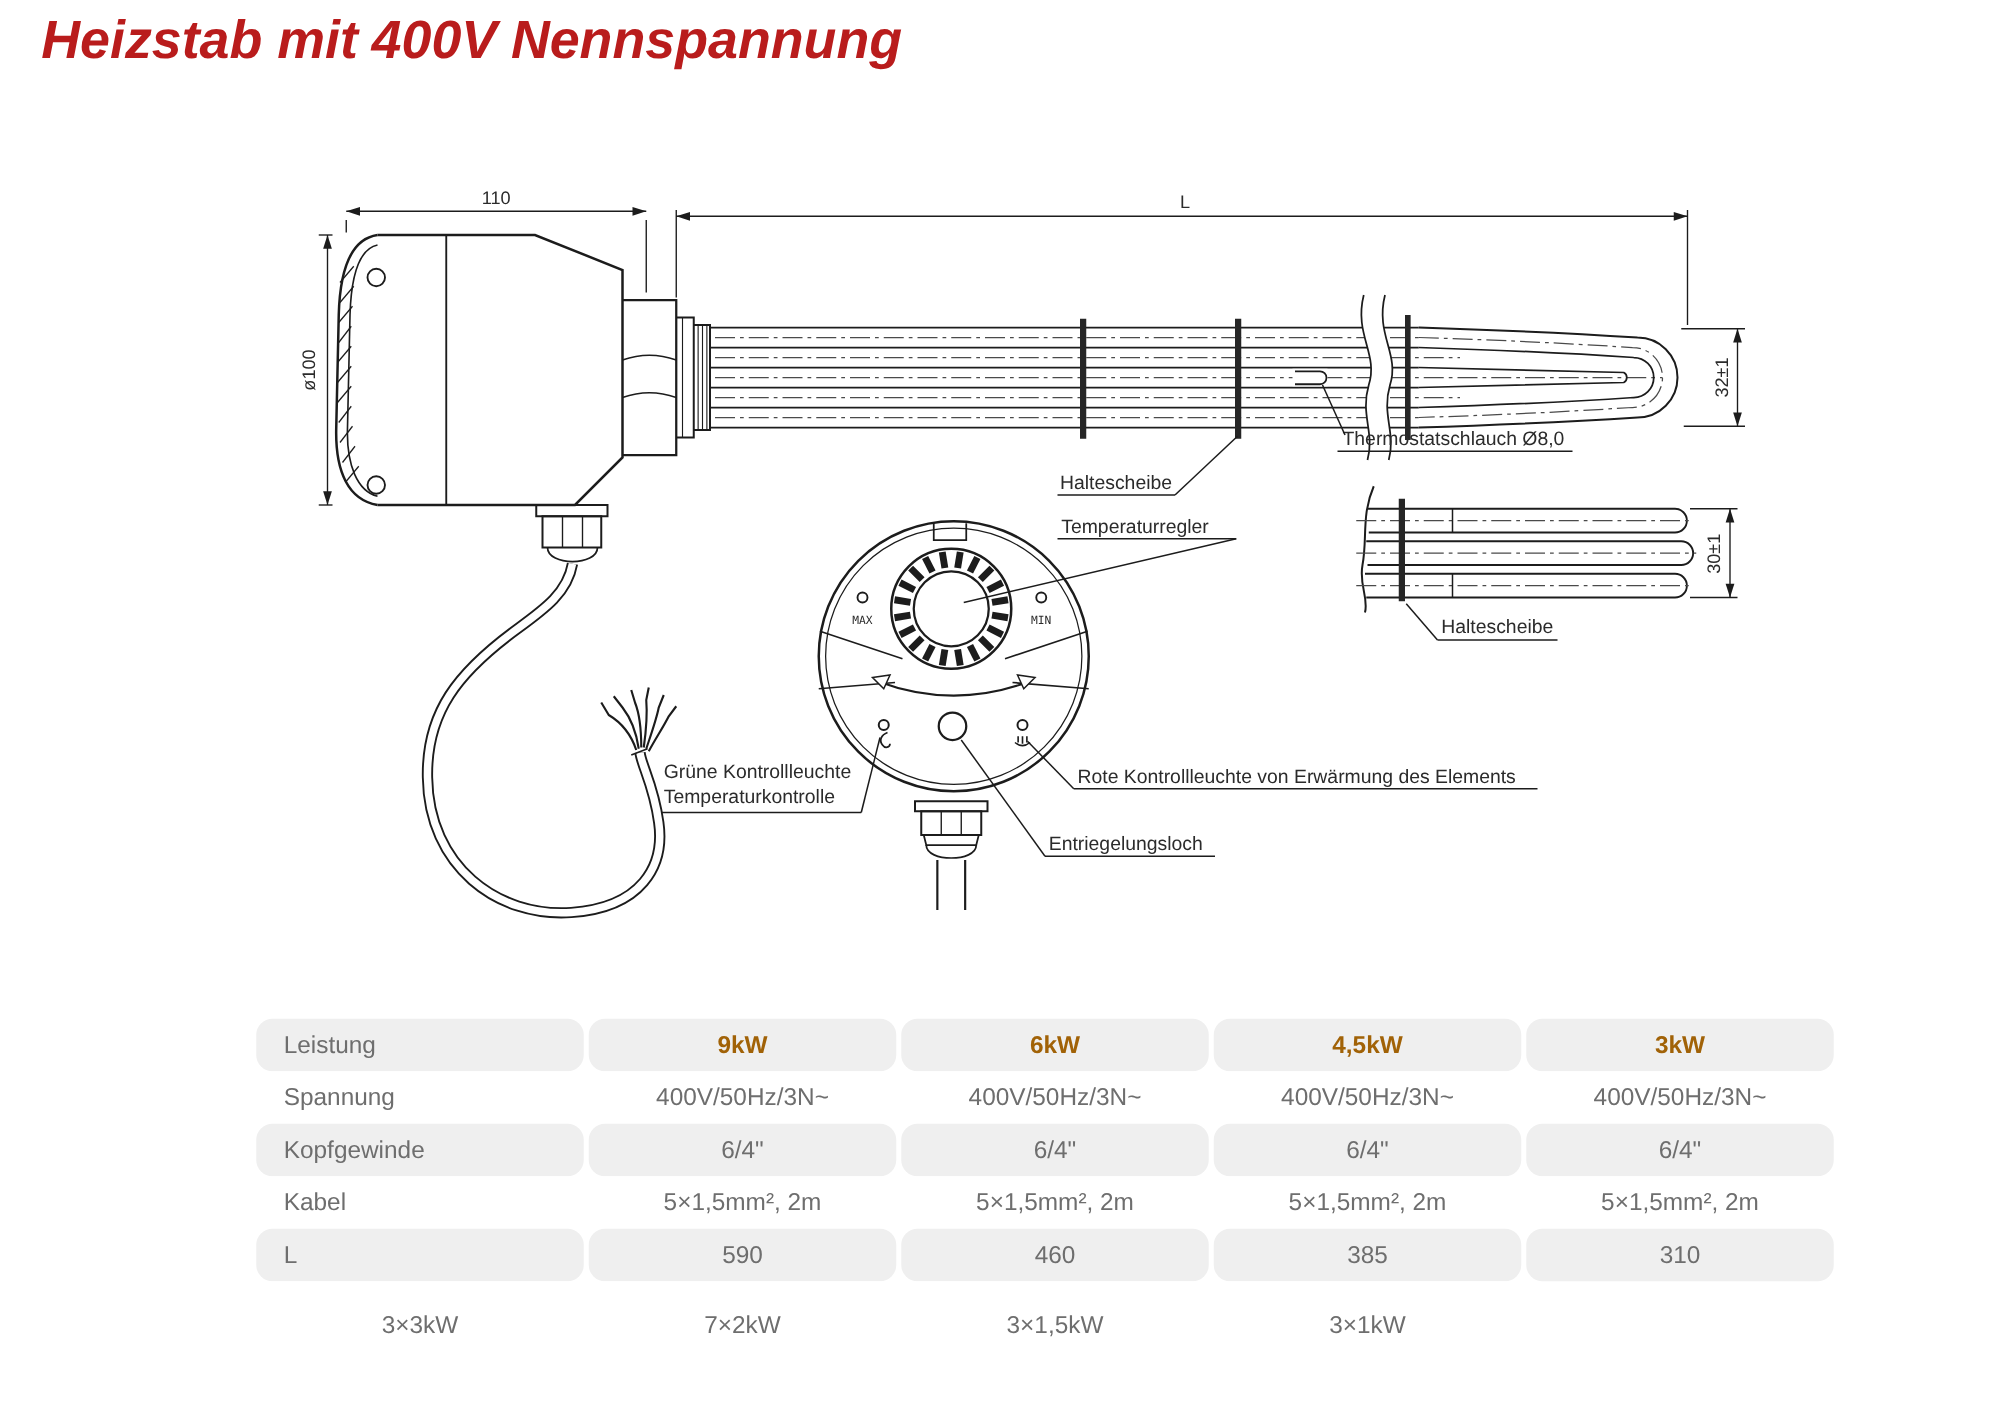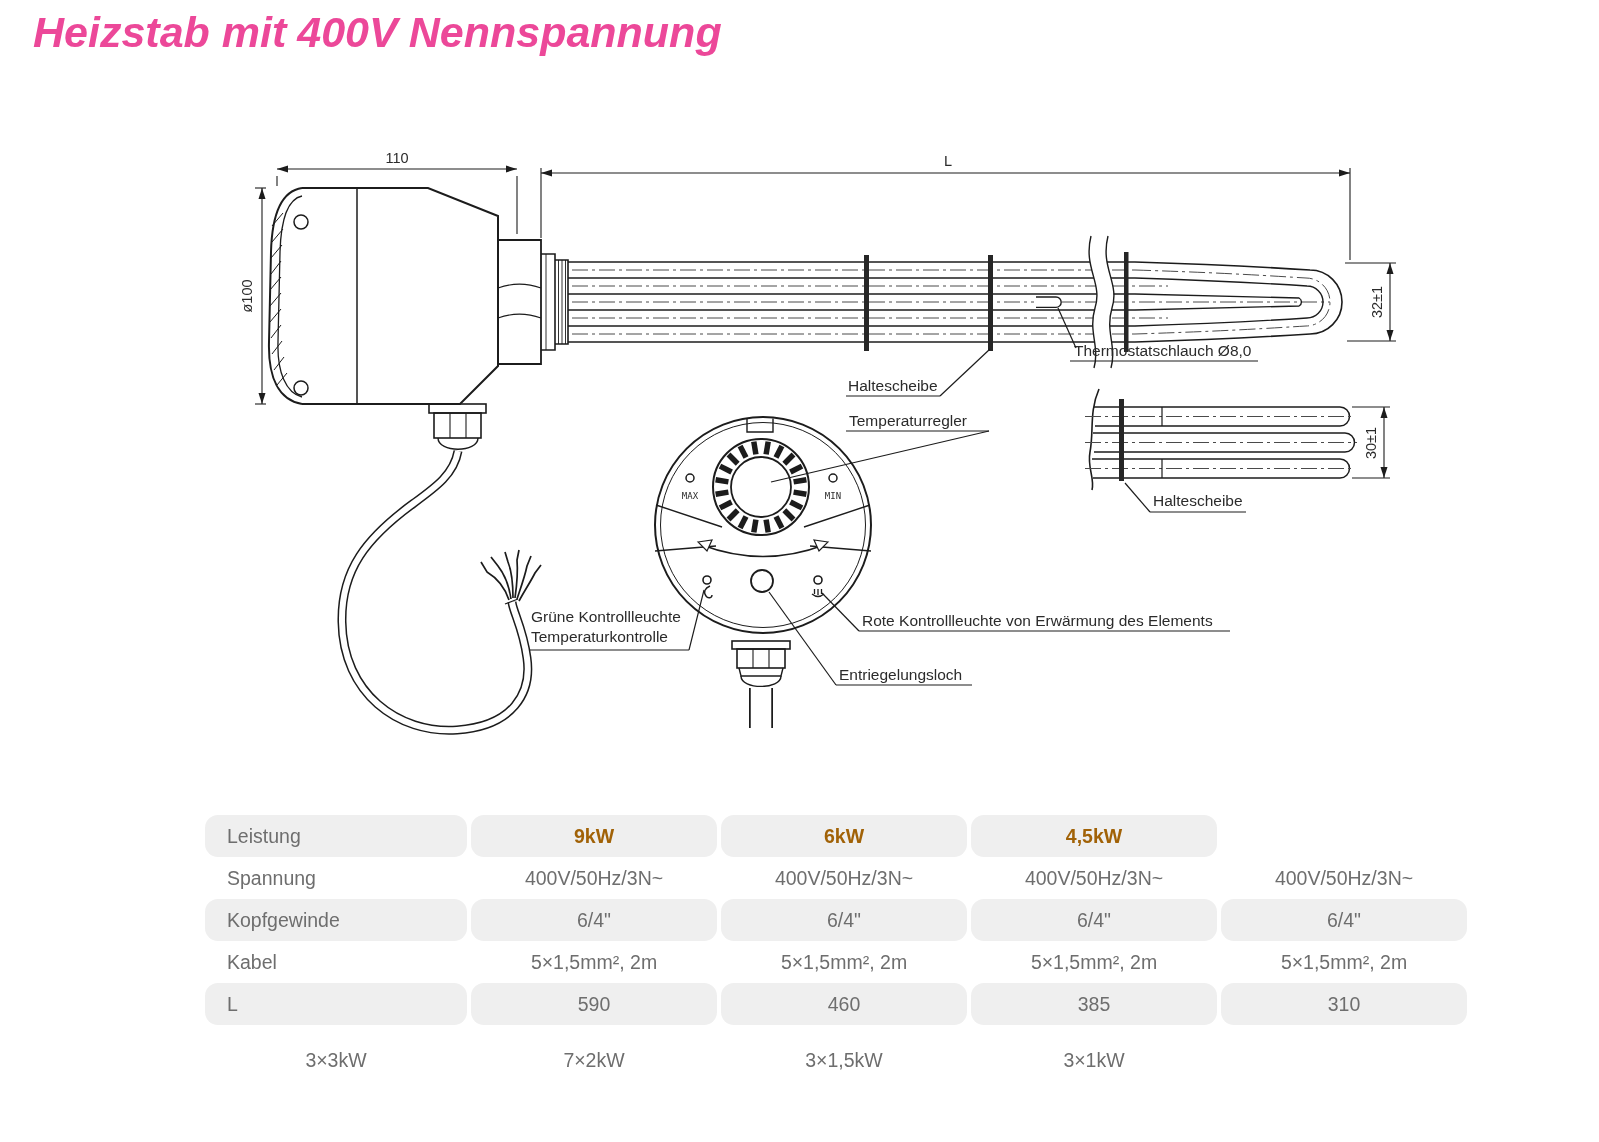--- a/index.html
+++ b/index.html
@@ -1,21 +1,21 @@
 <!DOCTYPE html>
 <html><head>
 <meta charset="utf-8">
 <style>
   html,body{margin:0;padding:0;background:#ffffff;}
   body{width:1599px;height:1142px;position:relative;font-family:"Liberation Sans",sans-serif;overflow:hidden;}
   .page{position:absolute;inset:0;}
 
   
   h1.title{position:absolute;left:33px;top:8px;margin:0;font-style:italic;
-    font-size:43px;font-weight:600;color:#ec4899;letter-spacing:0px;white-space:nowrap;}
+    font-size:43px;font-weight:600;color:#b91c1c;letter-spacing:0px;white-space:nowrap;}
   h1.title .t2{font-weight:800;margin:0 11px;}
 
   
   svg.drawing{position:absolute;left:0;top:0;}
   .ln{stroke:#1c1c1c;fill:none;}
   .lbl{font-family:"Liberation Sans",sans-serif;font-size:15.5px;fill:#2b2b2b;}
   .dim{font-family:"Liberation Sans",sans-serif;font-size:14.5px;fill:#2b2b2b;}
   .tiny{font-family:"DejaVu Sans Mono",monospace;font-size:9px;fill:#2b2b2b;}
 
   
@@ -297,20 +297,21 @@
       <line class="ln" stroke-width="1.2" x1="1150" y1="512" x2="1125" y2="483"></line>
     </g>
   </svg>
 
   <div class="spec-table">
     <div class="spec-row shaded header">
       <div class="cell label">Leistung</div>
       <div class="cell value">9kW</div>
       <div class="cell value">6kW</div>
       <div class="cell value">4,5kW</div>
+      <div class="cell value">3kW</div>
     </div>
     <div class="spec-row">
       <div class="cell label">Spannung</div>
       <div class="cell value">400V/50Hz/3N~</div>
       <div class="cell value">400V/50Hz/3N~</div>
       <div class="cell value">400V/50Hz/3N~</div>
       <div class="cell value">400V/50Hz/3N~</div>
     </div>
     <div class="spec-row shaded">
       <div class="cell label">Kopfgewinde</div>

